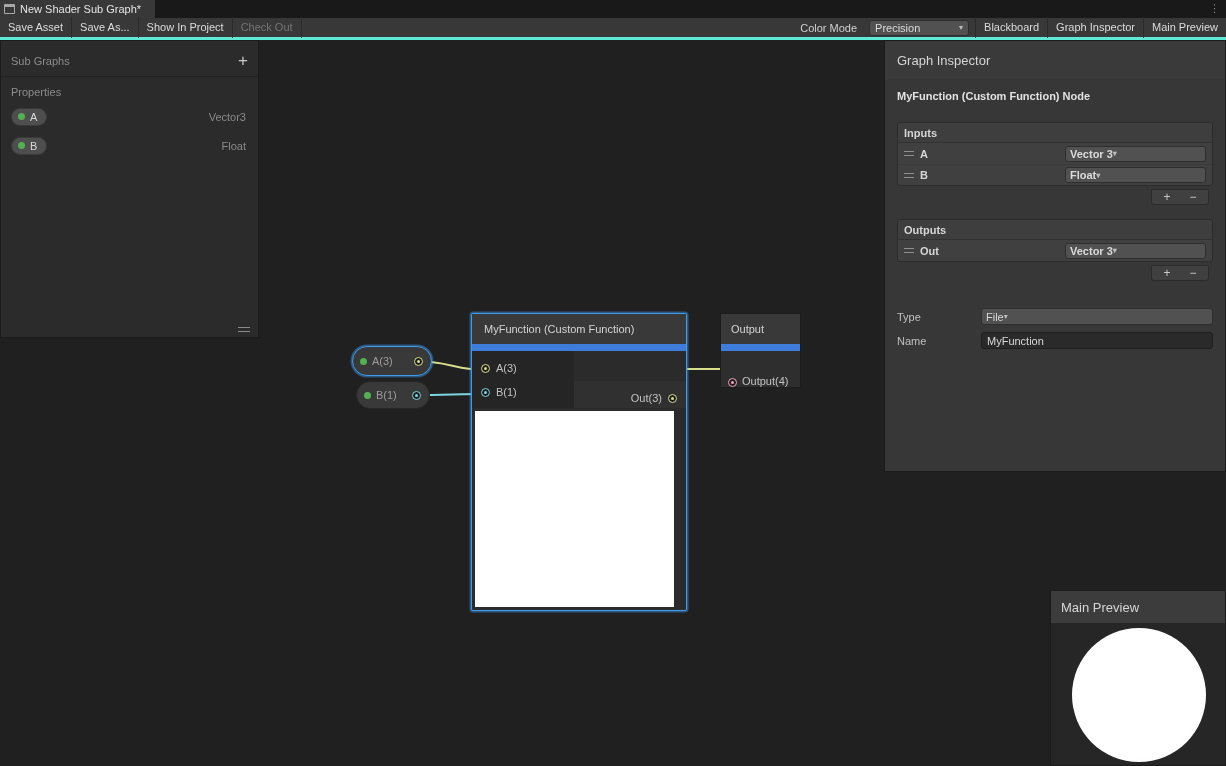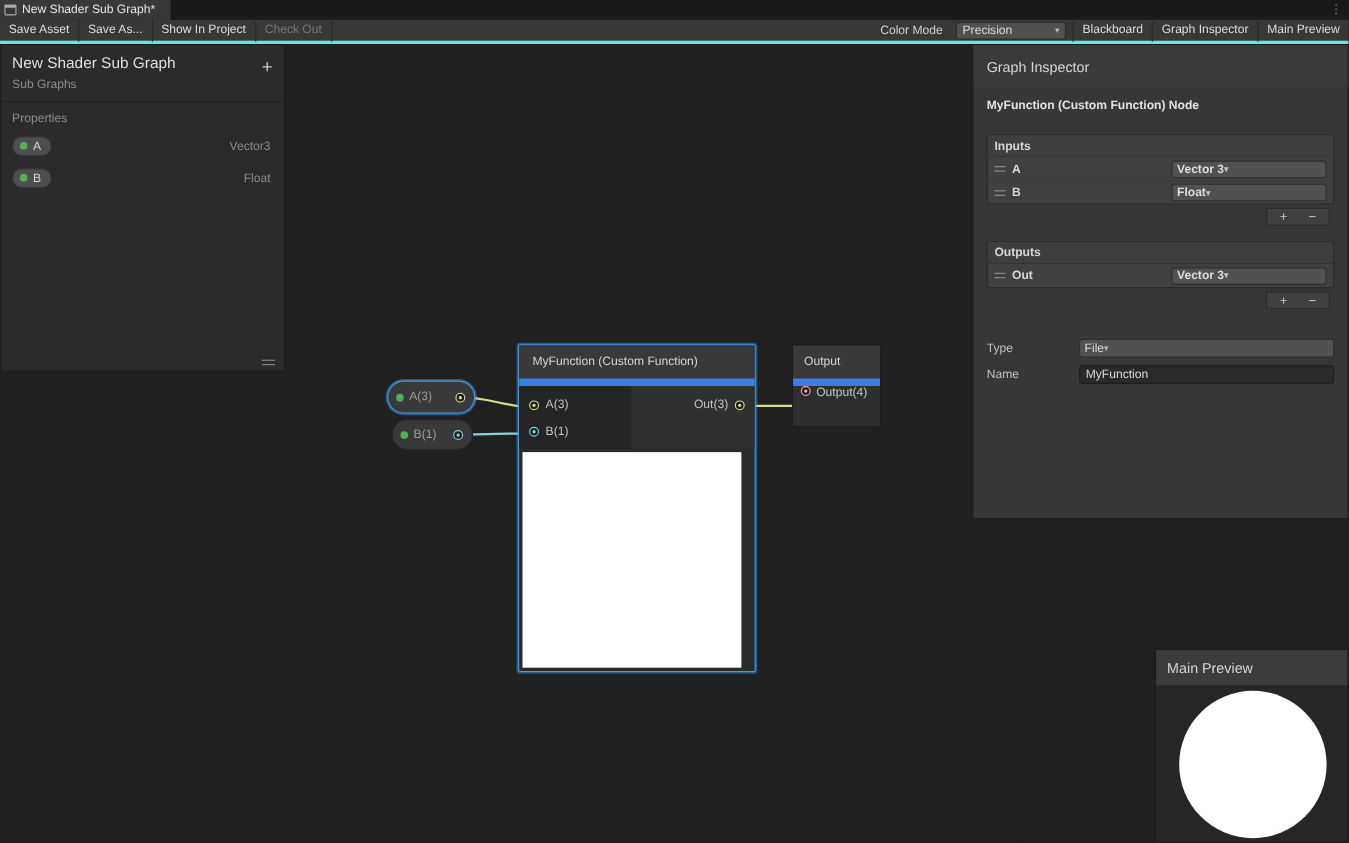--- a/index.html
+++ b/index.html
@@ -41,26 +41,26 @@
   .prop-dot { width:7px; height:7px; border-radius:50%; background:#52b151; flex:none; }
   .pill-label { color:#9c9c9c; margin-right:auto; }
 
   
   .node { position:absolute; background:#2b2b2b; border:1px solid #1c1c1c; border-radius:2px; }
   .node.selected { border:1px solid #3e9bf0; box-shadow:0 0 0 1.5px rgba(62,155,240,.45); }
   .node-title { height:30px; background:#393939; display:flex; align-items:center; padding:0 12px; color:#d4d4d4; }
   .precision-bar { height:7px; background:#3e7ddc; }
   .port-area { display:flex; height:57px; }
   .in-col { width:102px; background:#252525; padding-top:5px; }
-  .out-col { flex:1; background:#303030; padding-top:5px; }
+  .out-col { flex:1; background:#303030; padding-top:5px;margin-top:30px; }
   .port-row { height:24px; display:flex; align-items:center; gap:6px; padding-left:9px; }
   .port-row.out { justify-content:flex-end; padding-left:0; padding-right:9px; }
   .port-label { color:#c2c2c2; }
   .node-preview { position:absolute; left:3px; right:12px; top:97px; bottom:3px; background:#ffffff; }
-  .out-node .node-body { height:36px; display:flex; align-items:flex-start; gap:5px; padding-left:7px; background:#2e2e2e; }
+  .out-node .node-body { height:36px; display:flex; align-items:flex-end; gap:5px; padding-left:7px; background:#2e2e2e; }
 
   
   .blackboard { position:absolute; left:0; top:0; width:259px; height:298px; background:rgba(43,43,43,.97); border:1px solid #1b1b1b; }
   .bb-header { padding:8px 10px 9px; border-bottom:1px solid #222; position:relative; }
   .bb-title { font-size:14px; color:#dfdfdf; }
   .bb-subtitle { margin-top:6px; color:#8c8c8c; }
   .bb-add { position:absolute; right:10px; top:12px; font-size:17px; color:#c8c8c8; line-height:16px; }
   .bb-section { color:#8c8c8c; padding:9px 10px 4px; }
   .bb-row { height:29px; display:flex; align-items:center; padding:0 12px 0 10px; }
   .bb-pill { display:inline-flex; align-items:center; gap:5px; background:#4e4e4e; border:1px solid #3a3a3a; border-radius:10px; padding:2px 9px 2px 6px; }
@@ -180,21 +180,20 @@
     <div class="node-title" style="padding:0 10px;">Output</div>
     <div class="precision-bar"></div>
     <div class="node-body">
       <span class="port c-vec4"></span>
       <span class="port-label">Output(4)</span>
     </div>
   </div>
 
   <div class="blackboard">
     <div class="bb-header">
-      <div class="bb-title">New Shader Sub Graph</div>
       <div class="bb-subtitle">Sub Graphs</div>
       <div class="bb-add">+</div>
     </div>
     <div class="bb-section">Properties</div>
     <div class="bb-row">
       <span class="bb-pill">
         <span class="prop-dot"></span>
         <span class="bb-pill-label">A</span>
       </span>
       <span class="bb-type">Vector3</span>

